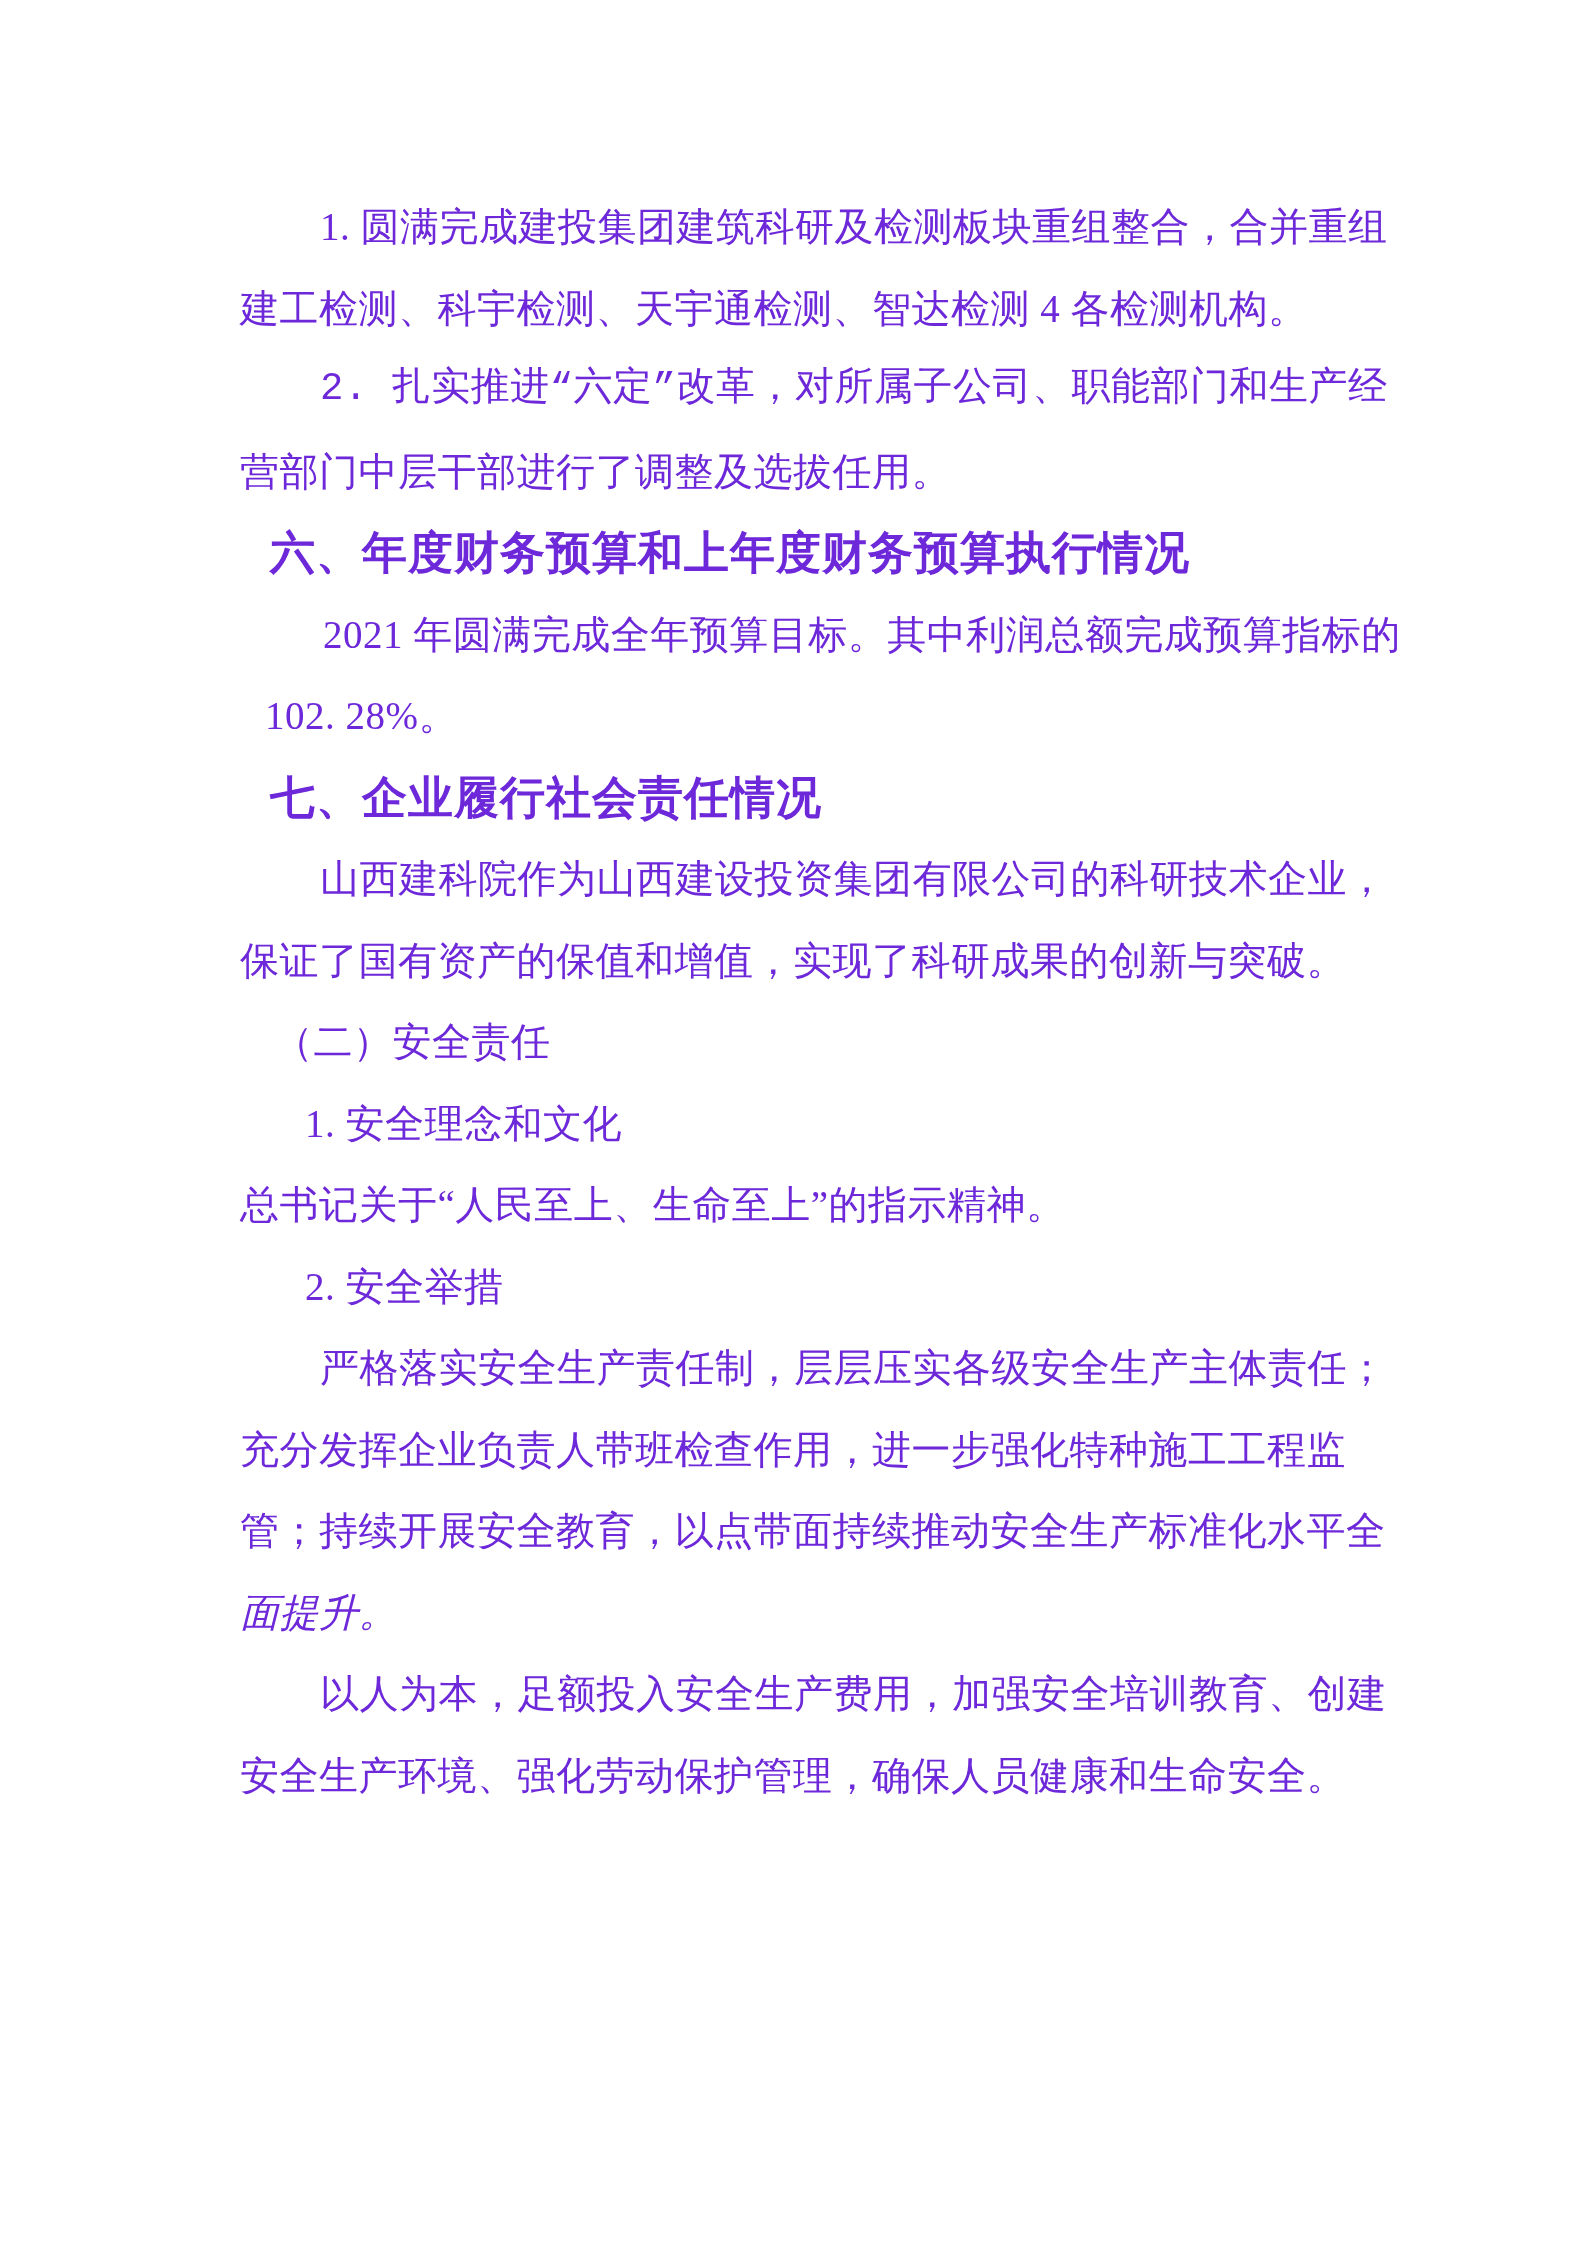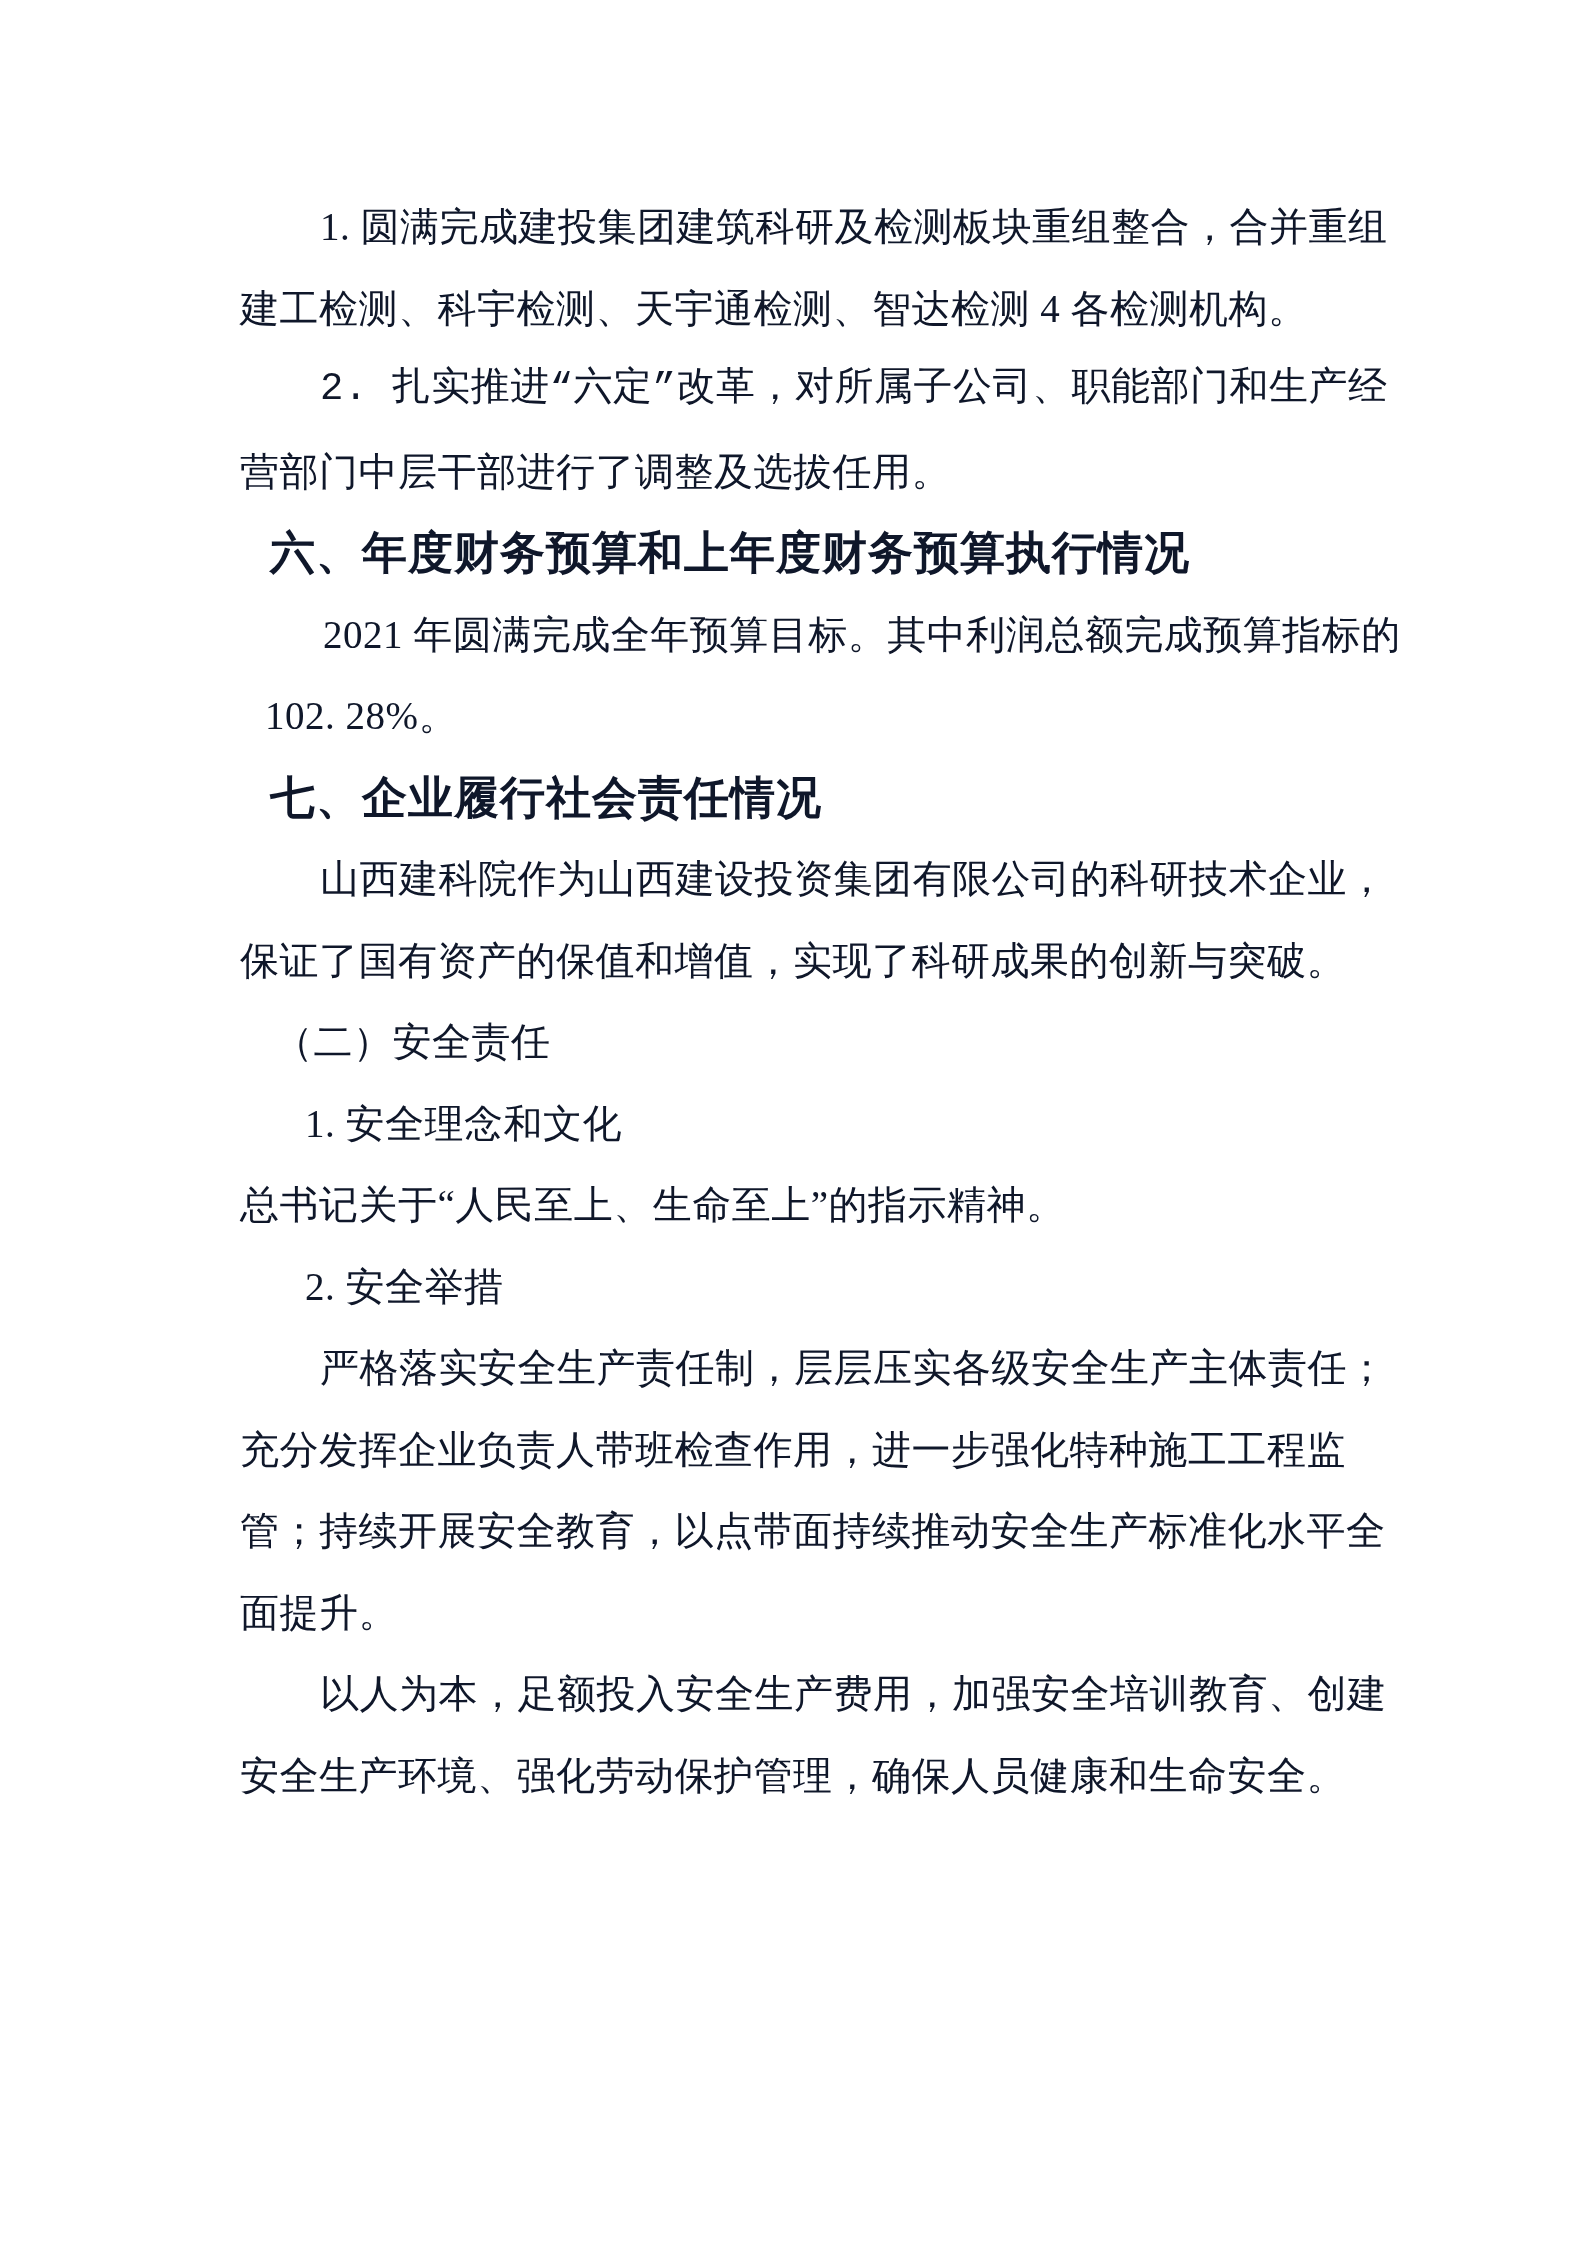--- a/index.html
+++ b/index.html
@@ -37,37 +37,37 @@
   .line.heading {
     font-family: "Liberation Sans", "DejaVu Sans", sans-serif;
     font-weight: bold;
     font-size: 45px;
     letter-spacing: 1px;
   }
 </style>
 </head>
 <body>
 
-<div class="page" style="background: rgb(255, 255, 255); color: #0f172a;">
+<div class="page" style="background: rgb(255, 255, 255); color: #6d28d9;">
   <div class="content">
 
   <div class="line justify" style="padding-left: 80px;">1. 圆满完成建投集团建筑科研及检测板块重组整合，合并重组</div>
       <div class="line" style="padding-left: 0px;">建工检测、科宇检测、天宇通检测、智达检测 4 各检测机构。</div>
       <div class="line justify" style="padding-left: 80px; font-family: Liberation Mono, monospace;">2. 扎实推进“六定”改革，对所属子公司、职能部门和生产经</div>
       <div class="line" style="padding-left: 0px;">营部门中层干部进行了调整及选拔任用。</div>
       <div class="line heading" style="padding-left: 30px;">六、年度财务预算和上年度财务预算执行情况</div>
       <div class="line justify" style="padding-left: 83px;">2021 年圆满完成全年预算目标。其中利润总额完成预算指标的</div>
       <div class="line" style="padding-left: 25px;">102. 28%。</div>
       <div class="line heading" style="padding-left: 30px;">七、企业履行社会责任情况</div>
       <div class="line justify" style="padding-left: 80px;">山西建科院作为山西建设投资集团有限公司的科研技术企业，</div>
       <div class="line" style="padding-left: 0px;">保证了国有资产的保值和增值，实现了科研成果的创新与突破。</div>
       <div class="line" style="padding-left: 34px;">（二）安全责任</div>
       <div class="line" style="padding-left: 65px;">1. 安全理念和文化</div>
       <div class="line" style="padding-left: 0px;">总书记关于“人民至上、生命至上”的指示精神。</div>
       <div class="line" style="padding-left: 65px;">2. 安全举措</div>
       <div class="line justify" style="padding-left: 80px;">严格落实安全生产责任制，层层压实各级安全生产主体责任；</div>
       <div class="line justify" style="padding-left: 0px;">充分发挥企业负责人带班检查作用，进一步强化特种施工工程监</div>
       <div class="line justify" style="padding-left: 0px;">管；持续开展安全教育，以点带面持续推动安全生产标准化水平全</div>
-      <div class="line" style="padding-left: 0px;">面提升。</div>
+      <div class="line" style="padding-left: 0px; font-style: italic;">面提升。</div>
       <div class="line justify" style="padding-left: 80px;">以人为本，足额投入安全生产费用，加强安全培训教育、创建</div>
       <div class="line" style="padding-left: 0px;">安全生产环境、强化劳动保护管理，确保人员健康和生命安全。</div>
     </div>
 </div>
 
 </body></html>

